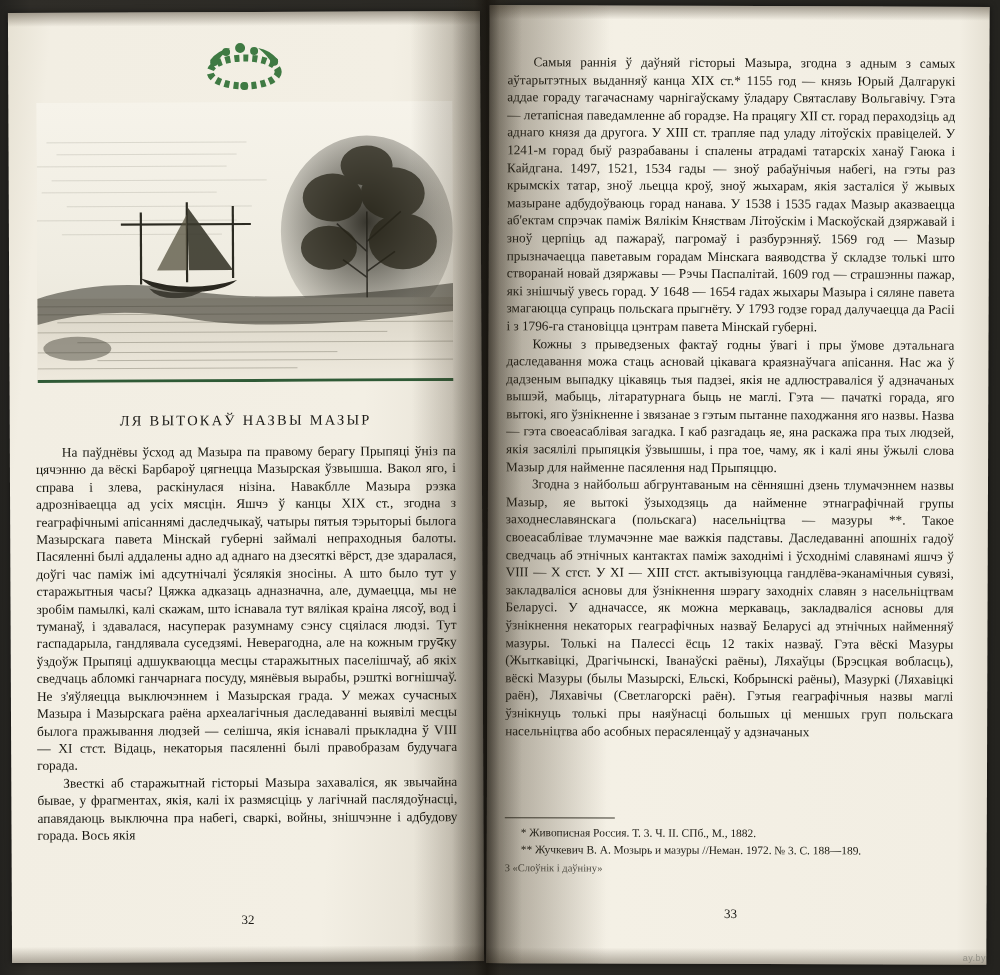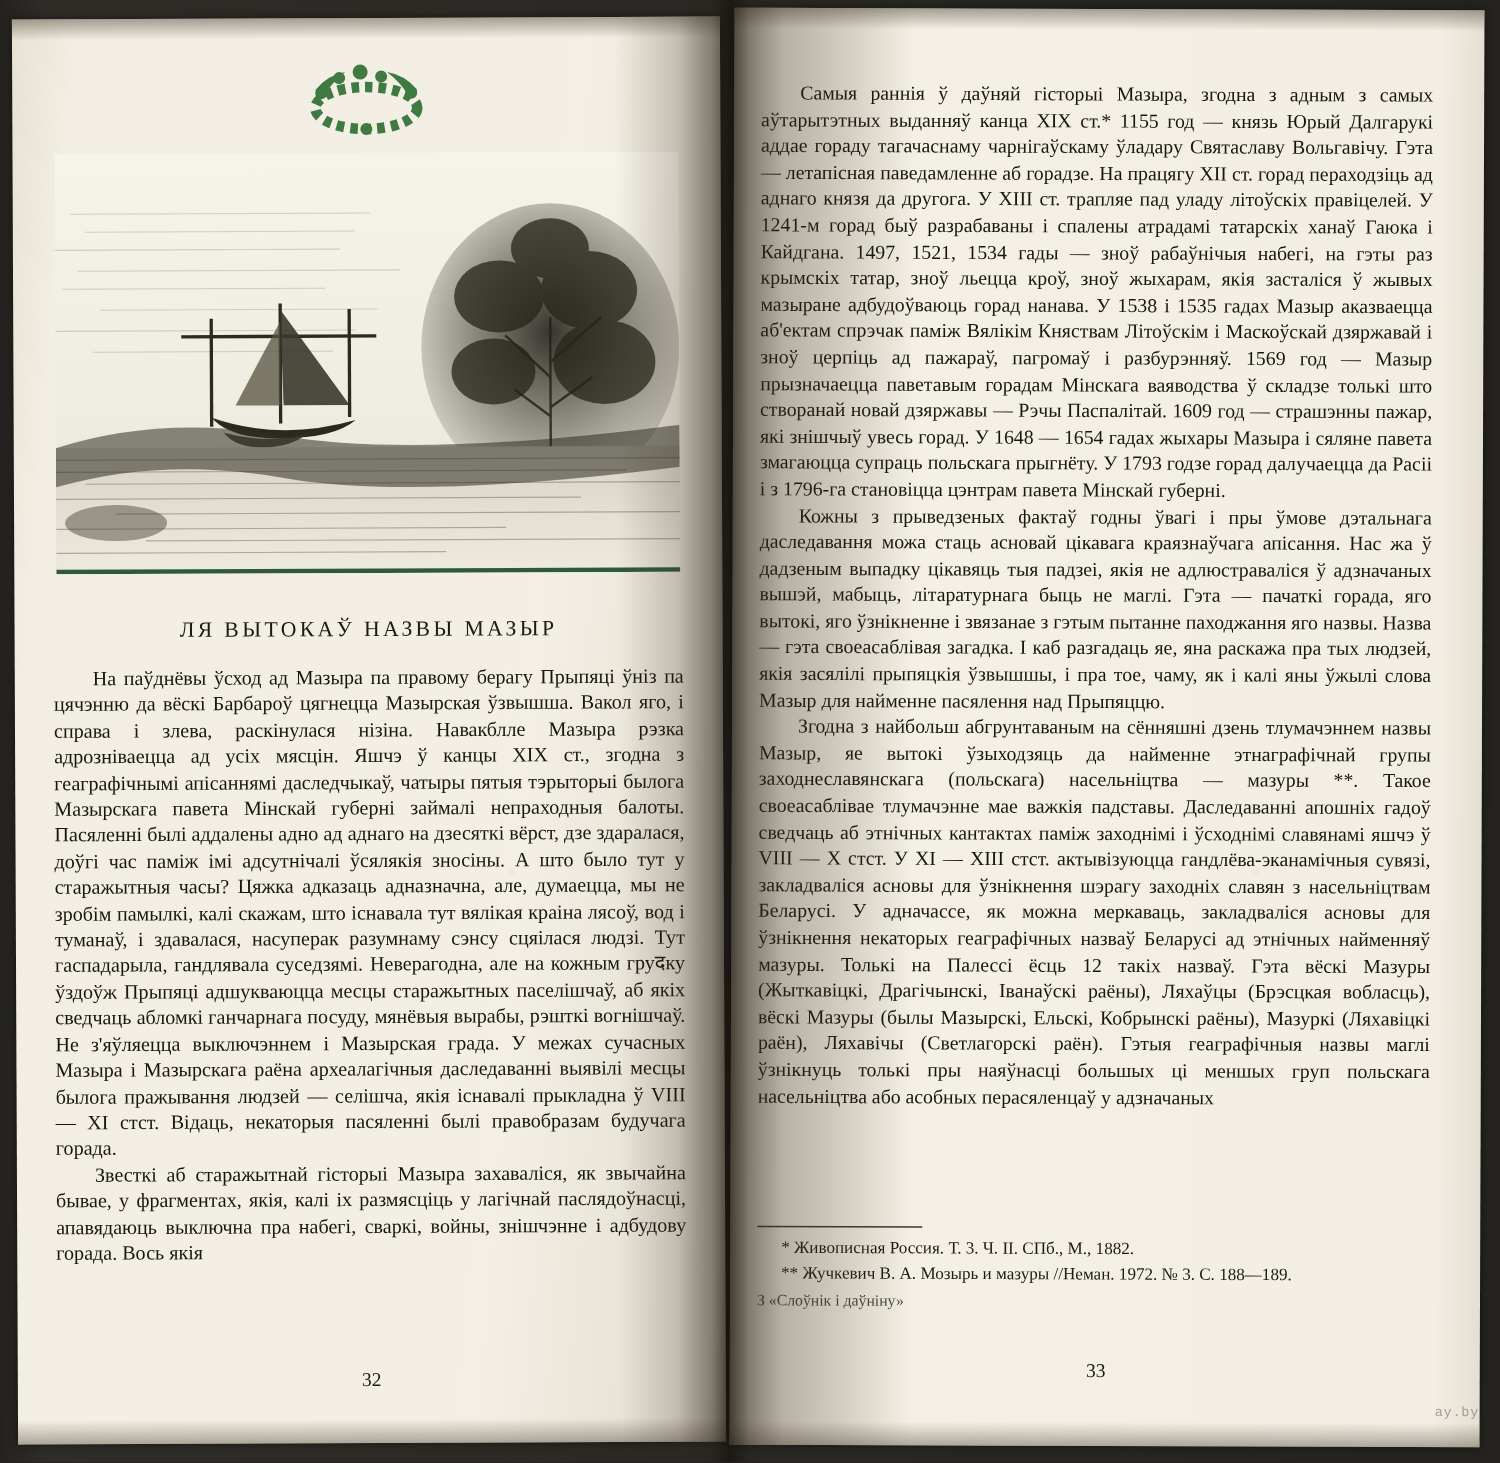--- a/index.html
+++ b/index.html
@@ -186,24 +186,24 @@
   .curve-left {
     position: absolute;
     right: 0; top: 0; width: 70px; height: 100%;
     background: linear-gradient(270deg, rgba(60,50,35,0.38), rgba(60,50,35,0.0));
     pointer-events: none;
     z-index: 5;
   }
   .watermark {
     position: absolute;
     right: 14px;
-    bottom: 28px;
+    bottom: 12px;
     font-size: 9px;
     color: rgba(120,120,110,0.65);
-    font-family: Liberation Mono, monospace;
+    font-family: Liberation Sans, sans-serif;
     letter-spacing: 0.5px;
     z-index: 60;
   }
   .paper-noise {
     position: absolute;
     inset: 0;
     background-image:
       radial-gradient(circle at 20% 30%, rgba(150,140,110,0.06) 0 2px, rgba(0,0,0,0) 3px),
       radial-gradient(circle at 70% 60%, rgba(150,140,110,0.05) 0 2px, rgba(0,0,0,0) 3px);
     pointer-events: none;

